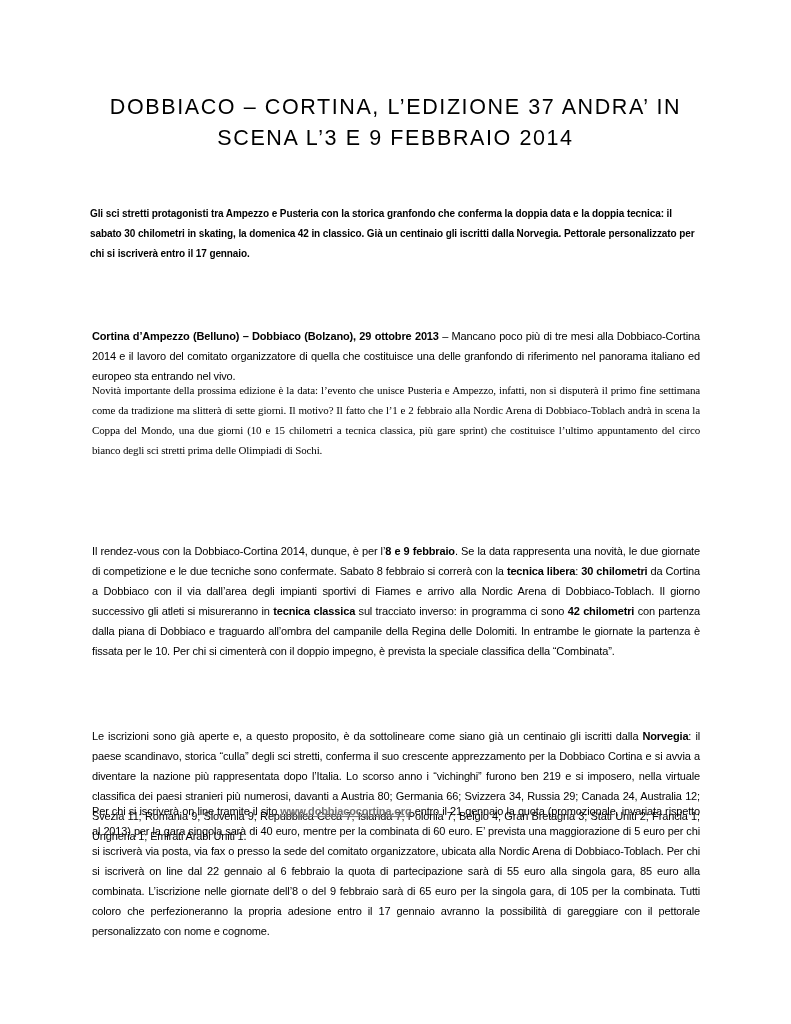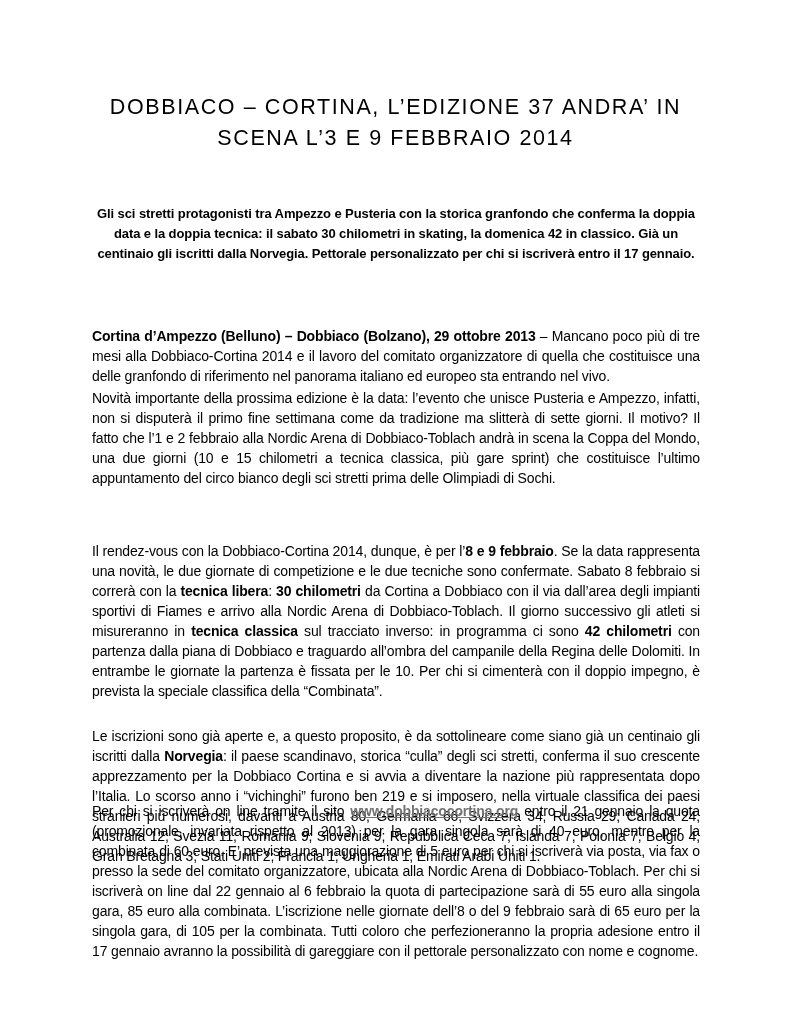--- a/index.html
+++ b/index.html
@@ -1,28 +1,28 @@
 <!DOCTYPE html>
 <html><head>
   <meta charset="utf-8">
   <style>
     html, body { margin: 0; padding: 0; background: #ffffff; }
     body { width: 791px; height: 1024px; overflow: hidden; position: relative;
       font-family: "Liberation Sans", "DejaVu Sans", sans-serif; color: #000; }
     .page { position: absolute; left: 0; top: 0; width: 791px; height: 1024px; background: #fff; padding-left: 24px; }
     .title { position: absolute; left: 60px; top: 92px; width: 671px; text-align: center;
       font-size: 21.5px; letter-spacing: 1.6px; line-height: 31px; font-weight: normal; margin: 0; }
-    .subtitle { position: absolute; left: 90px; top: 204px; width: 612px; text-align: center;
-      font-weight: bold; font-size: 13px; line-height: 20px; margin: 0; letter-spacing: -0.1px; }
-    .para { position: absolute; left: 92px; width: 608px; font-size: 14px; line-height: 20px;
+    .subtitle { position: absolute; left: 90px; top: 204px; width: 612px; text-align: left;
+      font-weight: bold; font-size: 10px; line-height: 20px; margin: 0; letter-spacing: -0.1px; }
+    .para { position: absolute; left: 92px; width: 608px; font-size: 11px; line-height: 20px;
       text-align: justify; margin: 0; letter-spacing: -0.15px; }
     .para b { font-weight: bold; }
     .link { color: #737373; text-decoration: underline; font-weight: bold; }
     #p1 { top: 326px; }
-    #p2 { top: 388px; }
+    #p2 { top: 380px; font-family: Liberation Serif, serif; }
     #p3 { top: 501px; margin-top: 40px; }
     #p4 { top: 686px; margin-top: 40px; }
     #p5 { top: 801px; }
   </style>
 </head>
 <body>
 
 <div class="page">
 
   <h1 class="title">

